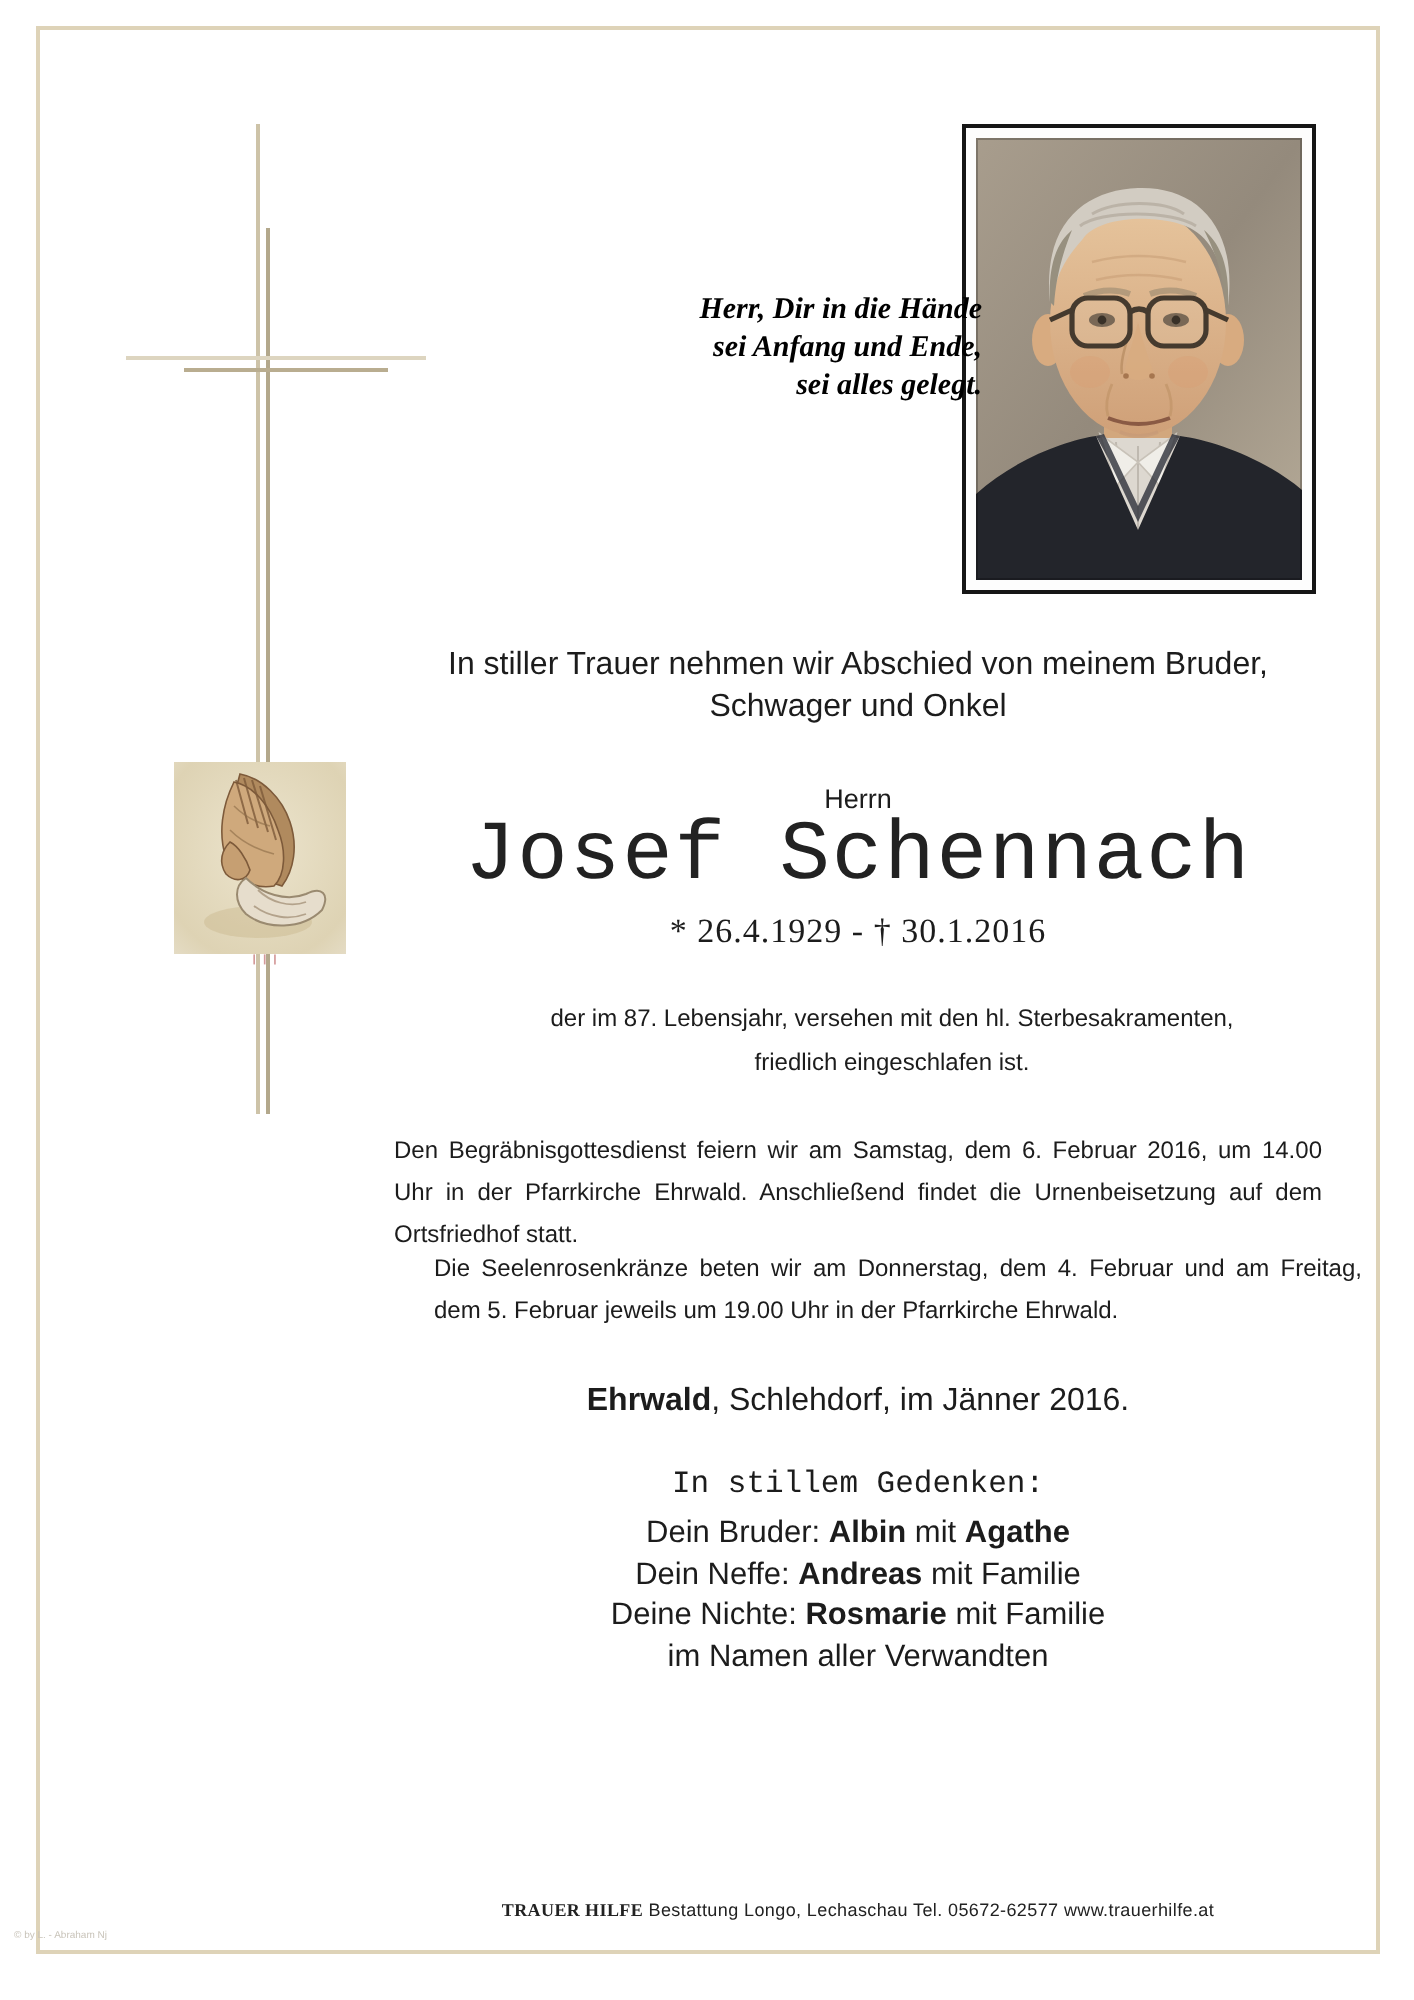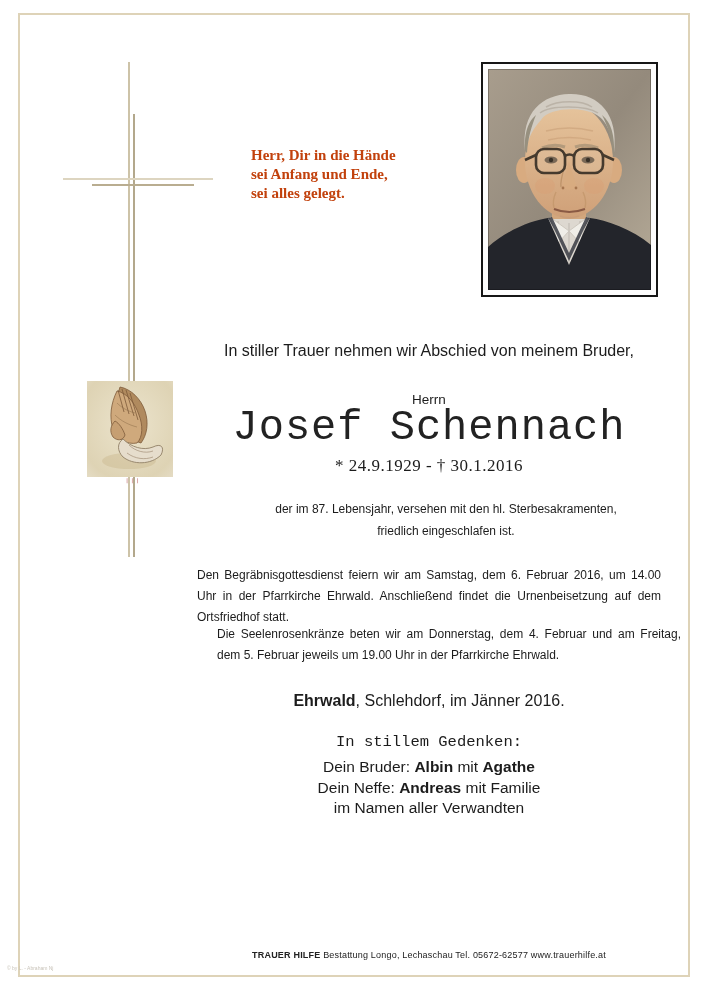--- a/index.html
+++ b/index.html
@@ -26,44 +26,44 @@
   .photo{
     position:absolute;left:481px;top:62px;width:177px;height:235px;
     box-sizing:border-box;border:2px solid #161616;background:#fdfdfd;
     padding:5px;z-index:2;
   }
   .photo svg{display:block;}
   
   .tb{position:absolute;z-index:3;}
   .center{text-align:center;}
   .quote{
-    left:251px;top:146px;width:240px;text-align:left;
-    font-family:"Liberation Serif",serif;font-weight:600;
-    font-size:15px;line-height:19px;color:#c2410c;
-  }
-  .intro{left:197px;top:340px;width:464px;font-size:16px;line-height:21px;}
+    left:251px;top:146px;width:240px;text-align:right;
+    font-family:"Liberation Serif",serif;font-style:italic;font-weight:600;
+    font-size:15px;line-height:19px;color:#000000;
+  }
+  .intro{left:197px;top:322px;width:464px;font-size:16px;line-height:21px;}
   .herrn{left:197px;top:392px;width:464px;font-size:13.5px;}
   .name{
     left:197px;top:404px;width:464px;
     font-family:Liberation Mono, monospace;font-size:42px;line-height:48px;
     letter-spacing:1px;color:#222;
   }
   .dates{
     left:197px;top:456px;width:464px;
     font-family:"Liberation Serif",serif;font-size:17px;letter-spacing:0.5px;
   }
   .passing{left:214px;top:498px;width:464px;font-size:12px;line-height:22px;text-align:center;}
   .para{left:197px;top:565px;width:464px;font-size:12px;line-height:21px;text-align:justify;}
   .para2{top:624px;margin-left:20px;}
   .place{left:197px;top:692px;width:464px;font-size:16px;}
   .gedenken{left:197px;top:733px;width:464px;font-size:15.5px;font-family:Liberation Mono, monospace;}
   .family{left:197px;top:757px;width:464px;font-size:15.5px;line-height:20.5px;}
   .family b, .place b{font-weight:bold;text-align:right;}
   .footer{left:197px;top:950px;width:464px;font-size:9px;letter-spacing:0.2px;color:#222;}
-  .footer b{font-weight:bold;}
+  .footer b{font-weight:bold;font-family:Liberation Serif, serif;}
   .copyright{left:7px;top:965px;font-size:5px;color:#c9c4ba;}
 </style>
 </head>
 <body>
 
 <div class="stage">
 
   <div class="frame"></div>
 
   <div>
@@ -171,43 +171,45 @@
   </div>
 
   <div class="tb quote">
     <div>Herr, Dir in die Hände</div>
     <div>sei Anfang und Ende,</div>
     <div>sei alles gelegt.</div>
   </div>
 
   <div class="tb intro center">
     <div>In stiller Trauer nehmen wir Abschied von meinem Bruder,</div>
+    <div>Schwager und Onkel</div>
   </div>
 
   <div class="tb herrn center">Herrn</div>
   <div class="tb name center">Josef Schennach</div>
-  <div class="tb dates center">* 24.9.1929 - † 30.1.2016</div>
+  <div class="tb dates center">* 26.4.1929 - † 30.1.2016</div>
 
   <div class="tb passing center">
     <div>der im 87. Lebensjahr, versehen mit den hl. Sterbesakramenten,</div>
     <div>friedlich eingeschlafen ist.</div>
   </div>
 
   <div class="tb para">Den Begräbnisgottesdienst feiern wir am Samstag, dem 6. Februar 2016, um 14.00 Uhr in der Pfarrkirche Ehrwald. Anschließend findet die Urnenbeisetzung auf dem Ortsfriedhof statt.</div>
   <div class="tb para para2">Die Seelenrosenkränze beten wir am Donnerstag, dem 4. Februar und am Freitag, dem 5. Februar jeweils um 19.00 Uhr in der Pfarrkirche Ehrwald.</div>
 
   <div class="tb place center">
     <b>Ehrwald</b><span>, Schlehdorf, im Jänner 2016.</span>
   </div>
 
   <div class="tb gedenken center">In stillem Gedenken:</div>
 
   <div class="tb family center">
     <div><span>Dein Bruder: </span><b>Albin</b><span> mit </span><b>Agathe</b></div>
     <div><span>Dein Neffe: </span><b>Andreas</b><span> mit Familie</span><b></b></div>
+    <div><span>Deine Nichte: </span><b>Rosmarie</b><span> mit Familie</span><b></b></div>
     <div>im Namen aller Verwandten</div>
   </div>
 
   <div class="tb footer center">
     <b>TRAUER HILFE</b><span> Bestattung Longo, Lechaschau Tel. 05672-62577 www.trauerhilfe.at</span>
   </div>
 
   <div class="tb copyright">© by L. - Abraham Nj</div>
 
 </div>

